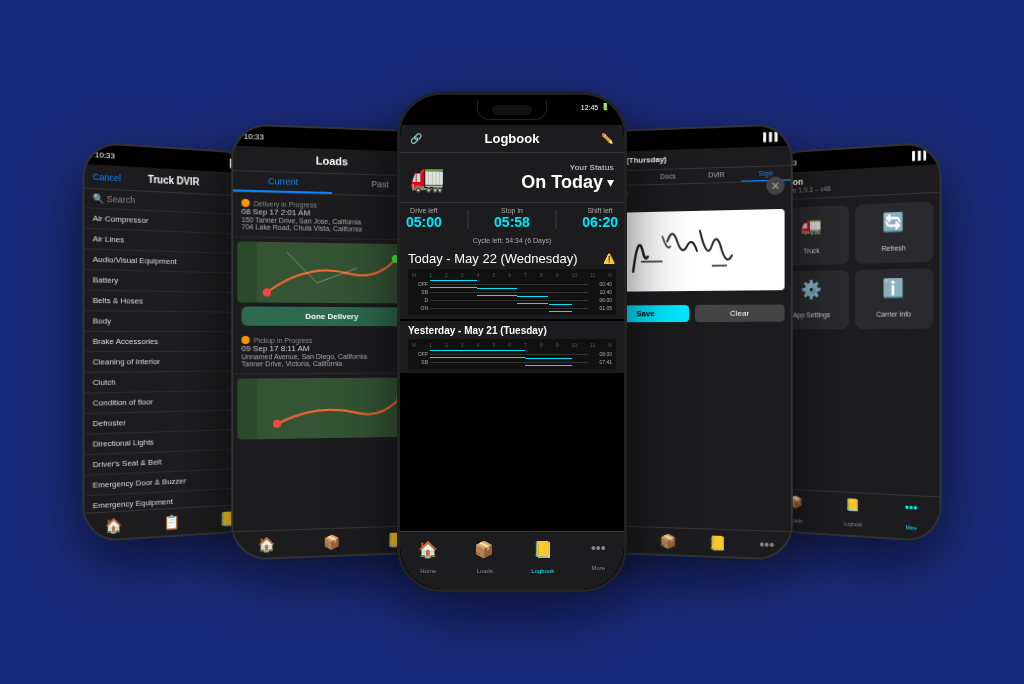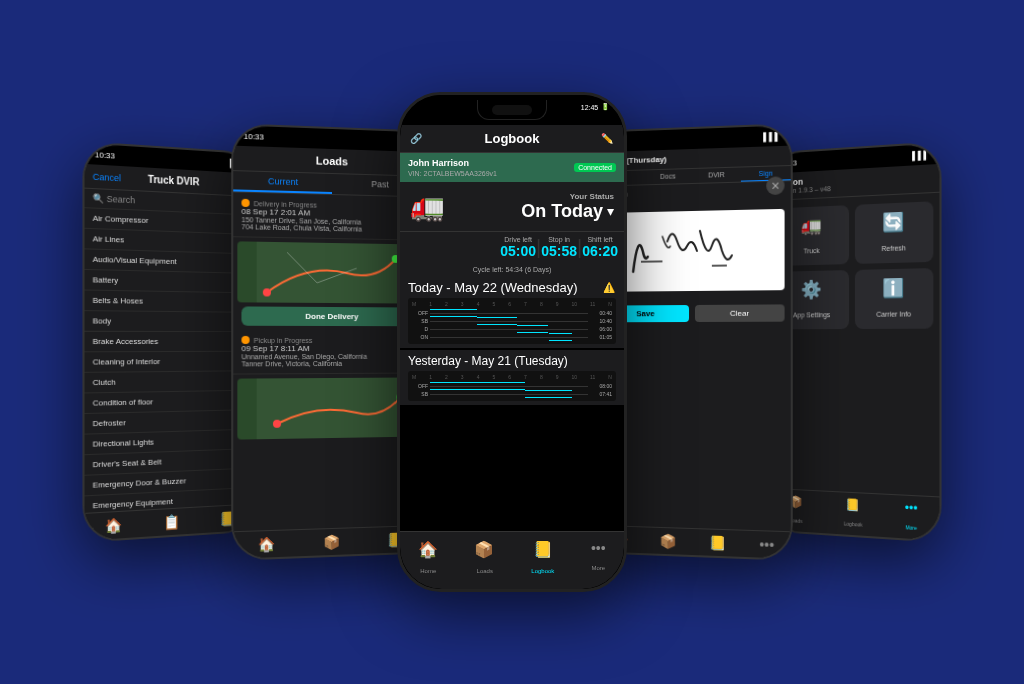--- a/index.html
+++ b/index.html
@@ -234,21 +234,21 @@
       font-size: 8px;
       font-weight: bold;
     }
     .on-duty-text {
       color: #fff;
       font-size: 18px;
       font-weight: 700;
     }
     .timer-row {
       display: flex;
-      justify-content: flex-end;
+      justify-content: space-between;
       padding: 4px 6px;
       background: #1c1c1e;
       border-top: 1px solid #333;
     }
     .timer-box {
       text-align: center;
     }
     .timer-label {
       color: #aaa;
       font-size: 7px;
@@ -492,27 +492,20 @@
           <span style="color:#fff;font-size:7px;">🔋</span>
         </div>
       </div>
 
       <div style="background:#1c1c1e;padding:6px 10px;display:flex;justify-content:space-between;align-items:center;border-bottom:1px solid #333;">
         <span style="color:#0a84ff;font-size:10px;">🔗</span>
         <span style="color:#fff;font-size:13px;font-weight:700;">Logbook</span>
         <span style="color:#aaa;font-size:10px;">✏️</span>
       </div>
 
-      <div class="driver-bar">
-        <div>
-          <div class="driver-name">John Harrison</div>
-          <div class="driver-vin">VIN: 2CTALBEW5AA3269v1</div>
-        </div>
-        <div class="driver-connected">Connected</div>
-      </div>
 
       <div class="status-section">
         <div style="font-size:28px;">🚛</div>
         <div class="status-right">
           <div class="your-status-label">Your Status</div>
           <div style="display:flex;align-items:center;gap:4px;">
             <div class="on-duty-text">On Today</div>
             <span style="color:#fff;font-size:14px;">▾</span>
           </div>
         </div>
@@ -588,21 +581,21 @@
             <span style="width:16px;font-size:5px;color:#aaa;text-align:right;margin-right:2px;">ON</span>
             <div style="flex:1;height:1px;background:#333;position:relative;">
               <div style="position:absolute;left:75%;width:15%;height:8px;top:-4px;border-top:1px solid #00e5ff;border-bottom:1px solid #00e5ff;"></div>
             </div>
             <span style="width:24px;font-size:5px;color:#aaa;text-align:right;">01:05</span>
           </div>
         </div>
       </div>
 
       <div style="padding:4px 8px;background:#1c1c1e;margin-top:2px;">
-        <div style="color:#fff;font-size:12px;font-weight:400;margin-bottom:3px;">Yesterday - May 21 (Tuesday)</div>
+        <div style="color:#fff;font-size:10px;font-weight:700;margin-bottom:3px;">Yesterday - May 21 (Tuesday)</div>
         <div style="background:#111;border-radius:3px;padding:3px 4px;">
           <div style="display:flex;justify-content:space-between;font-size:5px;color:#555;margin-bottom:2px;">
             <span>M</span>
               <span>1</span>
               <span>2</span>
               <span>3</span>
               <span>4</span>
               <span>5</span>
               <span>6</span>
               <span>7</span>

